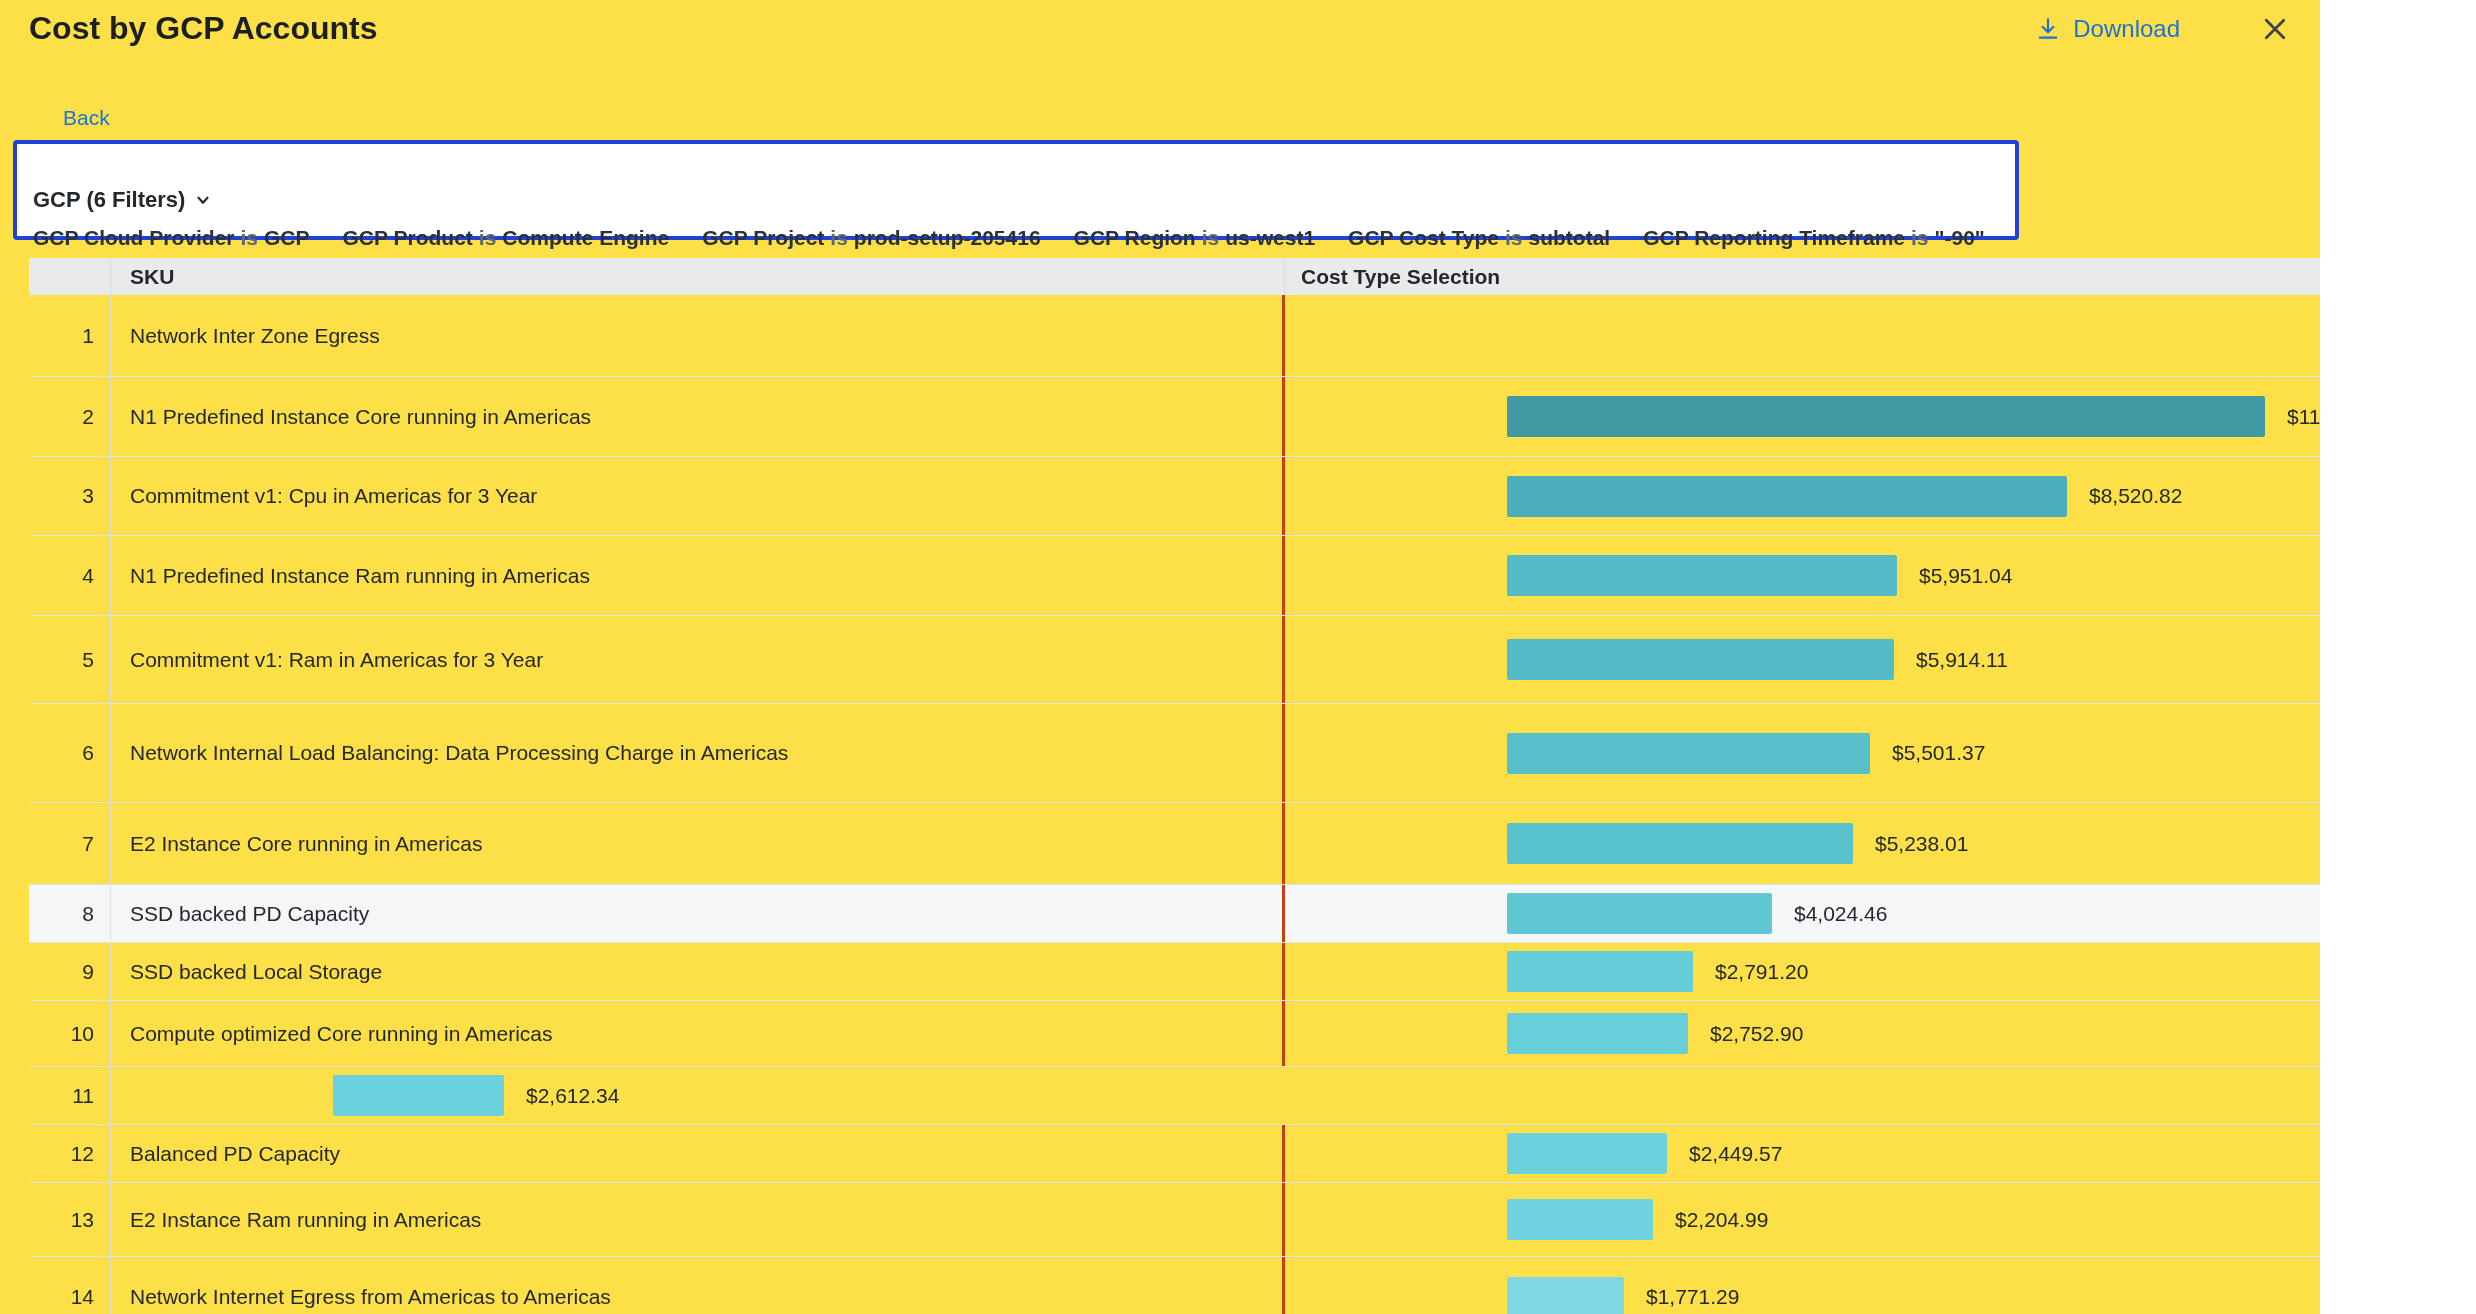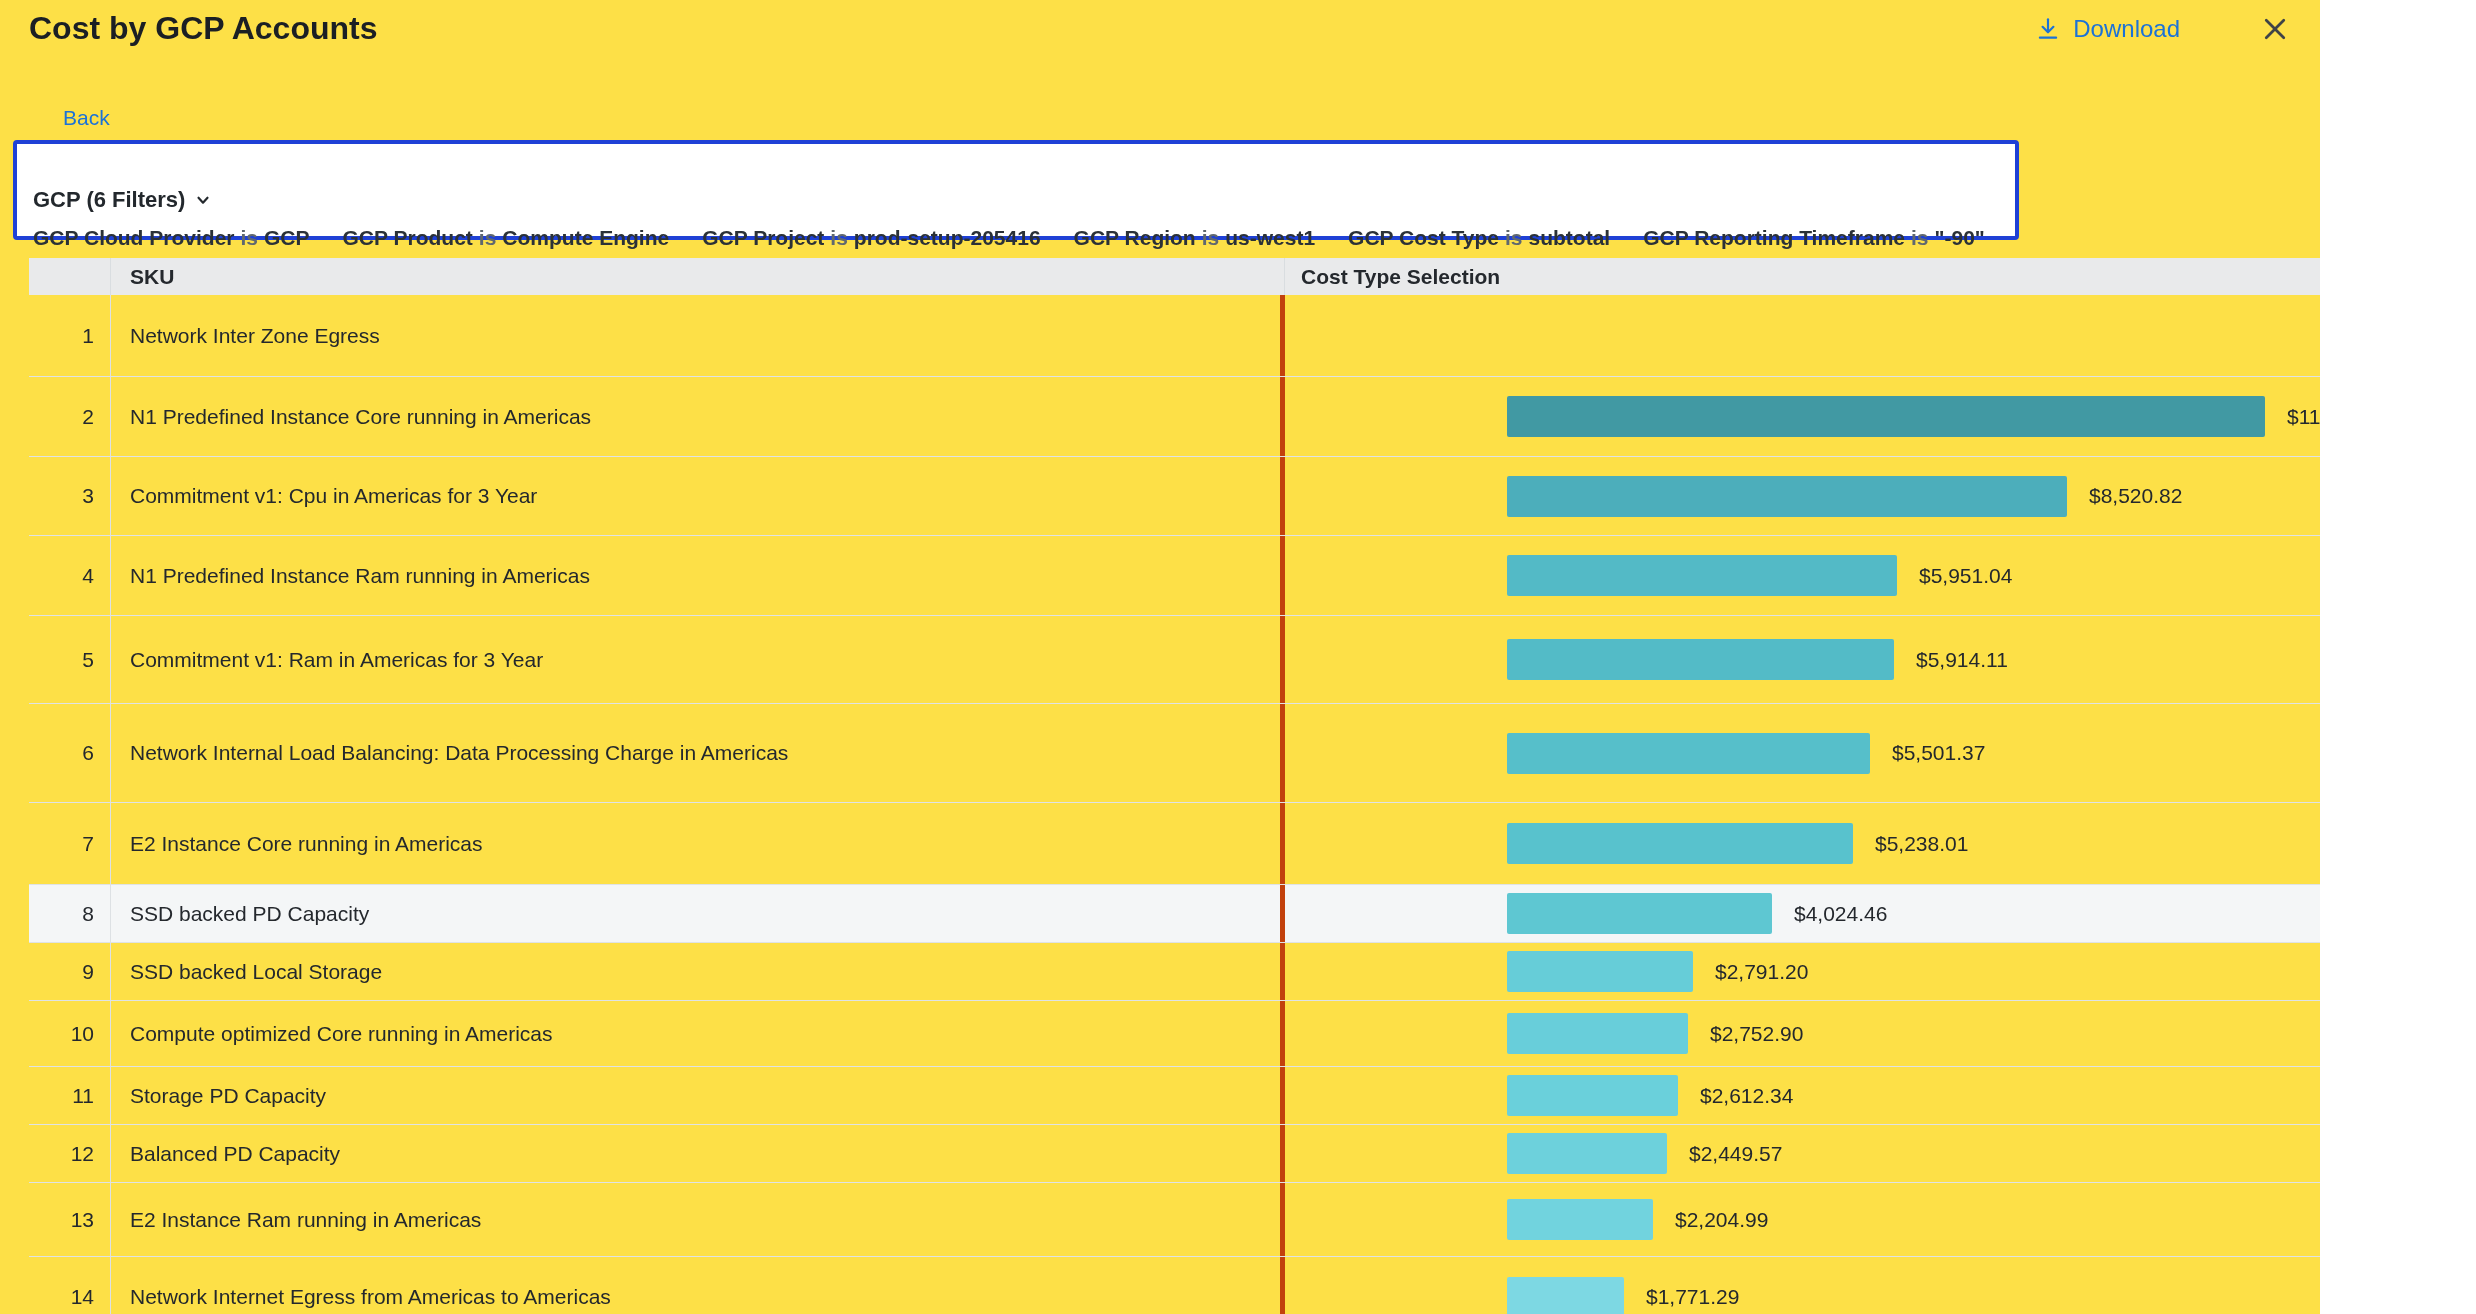--- a/index.html
+++ b/index.html
@@ -31,21 +31,21 @@
   .thead{display:grid;grid-template-columns:82px 1174px 1fr;height:37px;background:#e9eaeb;
          align-items:center;font-weight:700;font-size:21px;color:#24282d;}
   .thead .hc{height:100%;display:flex;align-items:center;box-sizing:border-box;}
   .hc-num{border-right:1px solid #d9dde0;}
   .hc-sku{padding-left:19px;border-right:1px solid #d9dde0;}
   .hc-cost{padding-left:16px;}
   .trow{display:grid;grid-template-columns:82px 1174px 1fr;border-bottom:1px solid #dfe3e5;align-items:stretch;}
   .trow.hl{background:#f4f6f7;}
   .cell{display:flex;align-items:center;box-sizing:border-box;}
   .cell.num{justify-content:flex-end;padding-right:16px;font-size:21px;border-right:1px solid #dde1e4;}
-  .cell.sku{padding-left:19px;font-size:21px;border-right:5px solid #c2410c;}
+  .cell.sku{padding-left:19px;font-size:21px;border-right:3px solid #c2410c;}
   .cell.chart{padding-left:222px;}
   .bar{height:41px;border-radius:2px;flex:0 0 auto;}
   .val{font-size:21px;margin-left:22px;white-space:nowrap;color:#24282d;}
 </style>
 </head>
 <body>
 
 <div class="page">
 
   <div class="page-title">Cost by GCP Accounts</div>
@@ -194,21 +194,20 @@
         <div class="trow" style="height: 65px;">
           <div class="cell num">10</div>
           <div class="cell sku">Compute optimized Core running in Americas</div>
           <div class="cell chart">
             <div class="bar" style="width:181px;background:#68ceda;"></div>
             <span class="val">$2,752.90</span>
           </div>
         </div>
         <div class="trow" style="height: 57px;">
           <div class="cell num">11</div>
-          <div class="cell sku">Storage PD Capacity</div>
           <div class="cell chart">
             <div class="bar" style="width:171px;background:#6ad0db;"></div>
             <span class="val">$2,612.34</span>
           </div>
         </div>
         <div class="trow" style="height: 57px;">
           <div class="cell num">12</div>
           <div class="cell sku">Balanced PD Capacity</div>
           <div class="cell chart">
             <div class="bar" style="width:160px;background:#6dd1dc;"></div>

